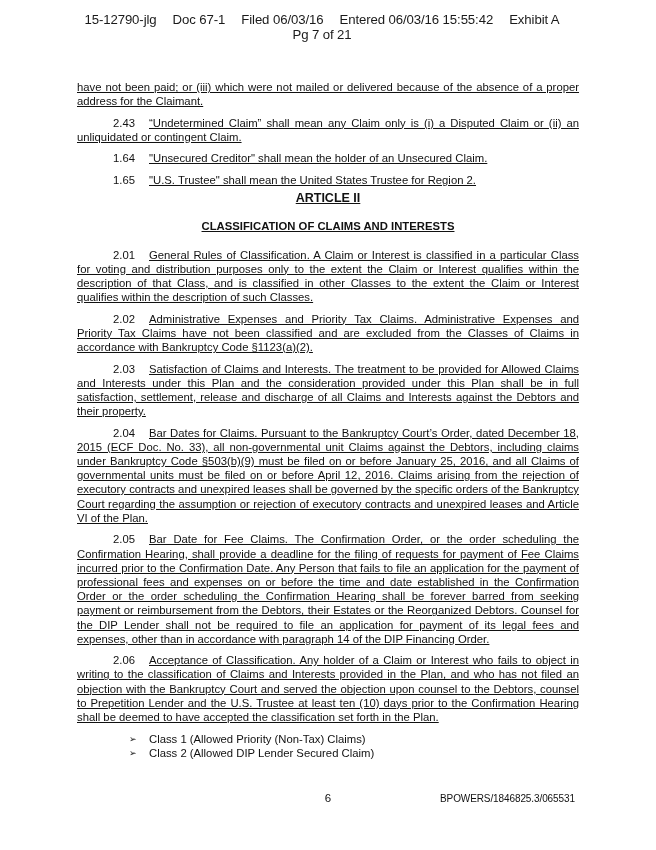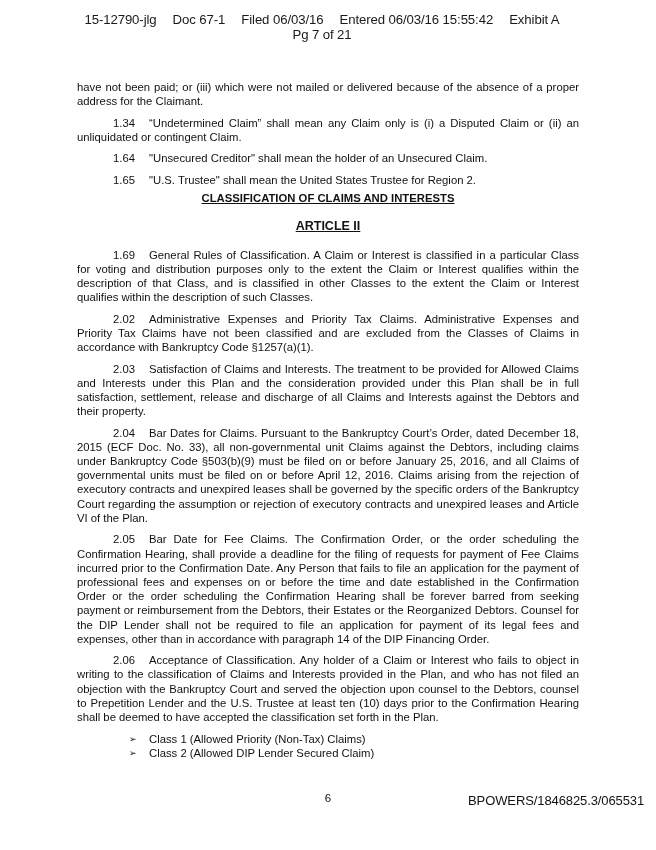--- a/index.html
+++ b/index.html
@@ -31,20 +31,21 @@
       position: absolute;
       left: 77px;
       top: 80px;
       width: 502px;
       font-size: 11.3px;
       line-height: 14.2px;
     }
     p {
       margin: 0 0 7.3px 0;
       text-align: justify;
+      text-decoration: underline;
     }
     p.nojust { text-align: left; }
     .num {
       display: inline-block;
       width: 36px;
       margin-left: 36px;
     }
     .heading {
       text-align: center;
       font-weight: bold;
@@ -79,47 +80,46 @@
       top: 792px;
       left: 0;
       width: 656px;
       text-align: center;
       font-size: 11.5px;
     }
     .footer-ref {
       position: absolute;
       top: 793px;
       left: 440px;
-      font-size: 13px;
+      font-size: 10px;
       letter-spacing: -0.1px;
-      margin-left: 28px;
     }
   </style>
 </head>
 <body>
 
 <div class="stamp">
   <div>
     <span>15-12790-jlg</span><span class="gap"></span><span>Doc 67-1</span><span class="gap"></span><span>Filed 06/03/16</span><span class="gap"></span><span>Entered 06/03/16 15:55:42</span><span class="gap"></span><span>Exhibit A</span>
   </div>
   <div>Pg 7 of 21</div>
 </div>
 
 <div class="page">
   <p>have not been paid; or (iii) which were not mailed or delivered because of the absence of a proper address for the Claimant.</p>
 
-  <p><span class="num">1.34</span><span>“Undetermined Claim” shall mean any Claim only is (i) a Disputed Claim or (ii) an unliquidated or contingent Claim.</span></p>
+  <p><span class="num">2.43</span><span>“Undetermined Claim” shall mean any Claim only is (i) a Disputed Claim or (ii) an unliquidated or contingent Claim.</span></p>
   <p class="nojust"><span class="num">1.64</span><span>"Unsecured Creditor" shall mean the holder of an Unsecured Claim.</span></p>
   <p class="nojust" style="margin-bottom:4px"><span class="num">1.65</span><span>"U.S. Trustee" shall mean the United States Trustee for Region 2.</span></p>
 
+  <div class="heading h-article">ARTICLE II</div>
   <div class="heading h-class">CLASSIFICATION OF CLAIMS AND INTERESTS</div>
-  <div class="heading h-article">ARTICLE II</div>
 
-  <p><span class="num">1.69</span><span>General Rules of Classification.  A Claim or Interest is classified in a particular Class for voting and distribution purposes only to the extent the Claim or Interest qualifies within the description of that Class, and is classified in other Classes to the extent the Claim or Interest qualifies within the description of such Classes.</span></p>
-  <p><span class="num">2.02</span><span>Administrative Expenses and Priority Tax Claims.  Administrative Expenses and Priority Tax Claims have not been classified and are excluded from the Classes of Claims in accordance with Bankruptcy Code §1257(a)(1).</span></p>
+  <p><span class="num">2.01</span><span>General Rules of Classification.  A Claim or Interest is classified in a particular Class for voting and distribution purposes only to the extent the Claim or Interest qualifies within the description of that Class, and is classified in other Classes to the extent the Claim or Interest qualifies within the description of such Classes.</span></p>
+  <p><span class="num">2.02</span><span>Administrative Expenses and Priority Tax Claims.  Administrative Expenses and Priority Tax Claims have not been classified and are excluded from the Classes of Claims in accordance with Bankruptcy Code §1123(a)(2).</span></p>
   <p><span class="num">2.03</span><span>Satisfaction of Claims and Interests. The treatment to be provided for Allowed Claims and Interests under this Plan and the consideration provided under this Plan shall be in full satisfaction, settlement, release and discharge of all Claims and Interests against the Debtors and their property.</span></p>
   <p><span class="num">2.04</span><span>Bar Dates for Claims. Pursuant to the Bankruptcy Court’s Order, dated December 18, 2015 (ECF Doc. No. 33), all non-governmental unit Claims against the Debtors, including claims under Bankruptcy Code §503(b)(9) must be filed on or before January 25, 2016, and all Claims of governmental units must be filed on or before April 12, 2016.  Claims arising from the rejection of executory contracts and unexpired leases shall be governed by the specific orders of the Bankruptcy Court regarding the assumption or rejection of executory contracts and unexpired leases and Article VI of the Plan.</span></p>
   <p><span class="num">2.05</span><span>Bar Date for Fee Claims. The Confirmation Order, or the order scheduling the Confirmation Hearing, shall provide a deadline for the filing of requests for payment of Fee Claims incurred prior to the Confirmation Date.  Any Person that fails to file an application for the payment of professional fees and expenses on or before the time and date established in the Confirmation Order or the order scheduling the Confirmation Hearing shall be forever barred from seeking payment or reimbursement from the Debtors, their Estates or the Reorganized Debtors. Counsel for the DIP Lender shall not be required to file an application for payment of its legal fees and expenses, other than in accordance with paragraph 14 of the DIP Financing Order.</span></p>
   <p><span class="num">2.06</span><span>Acceptance of Classification.  Any holder of a Claim or Interest who fails to object in writing to the classification of Claims and Interests provided in the Plan, and who has not filed an objection with the Bankruptcy Court and served the objection upon counsel to the Debtors, counsel to Prepetition Lender and the U.S. Trustee at least ten (10) days prior to the Confirmation Hearing shall be deemed to have accepted the classification set forth in the Plan.</span></p>
 
   <ul class="classes">
     <li>
       <span class="bullet">➢</span>
       <span>Class 1 (Allowed Priority (Non-Tax) Claims)</span>
     </li>

